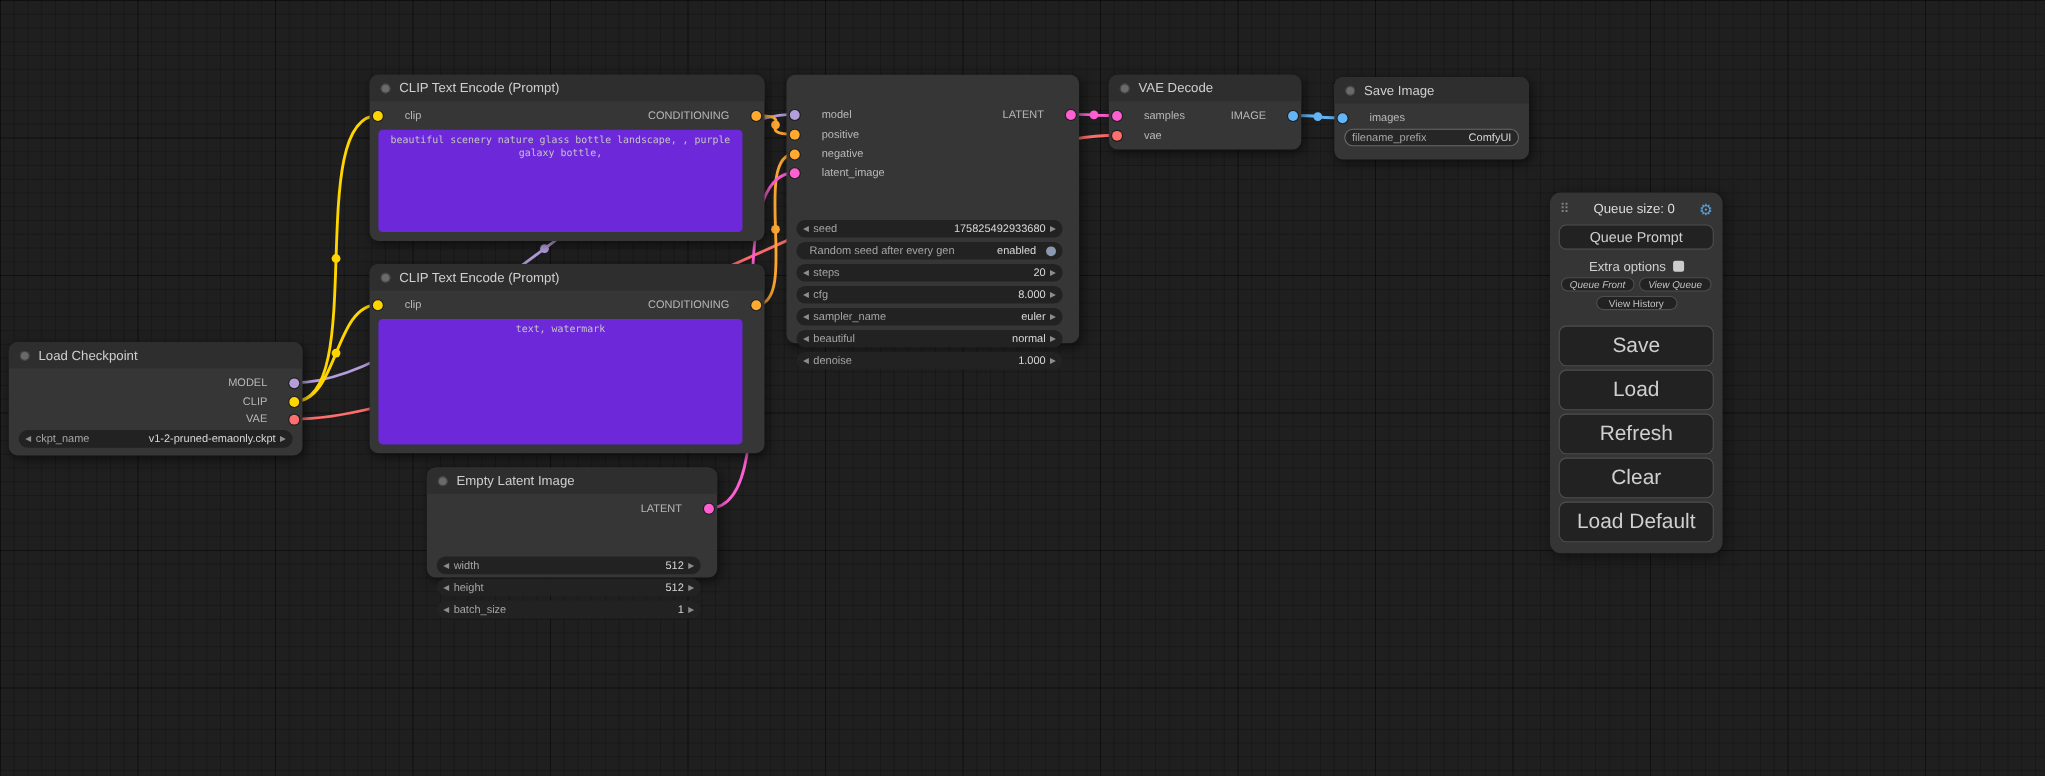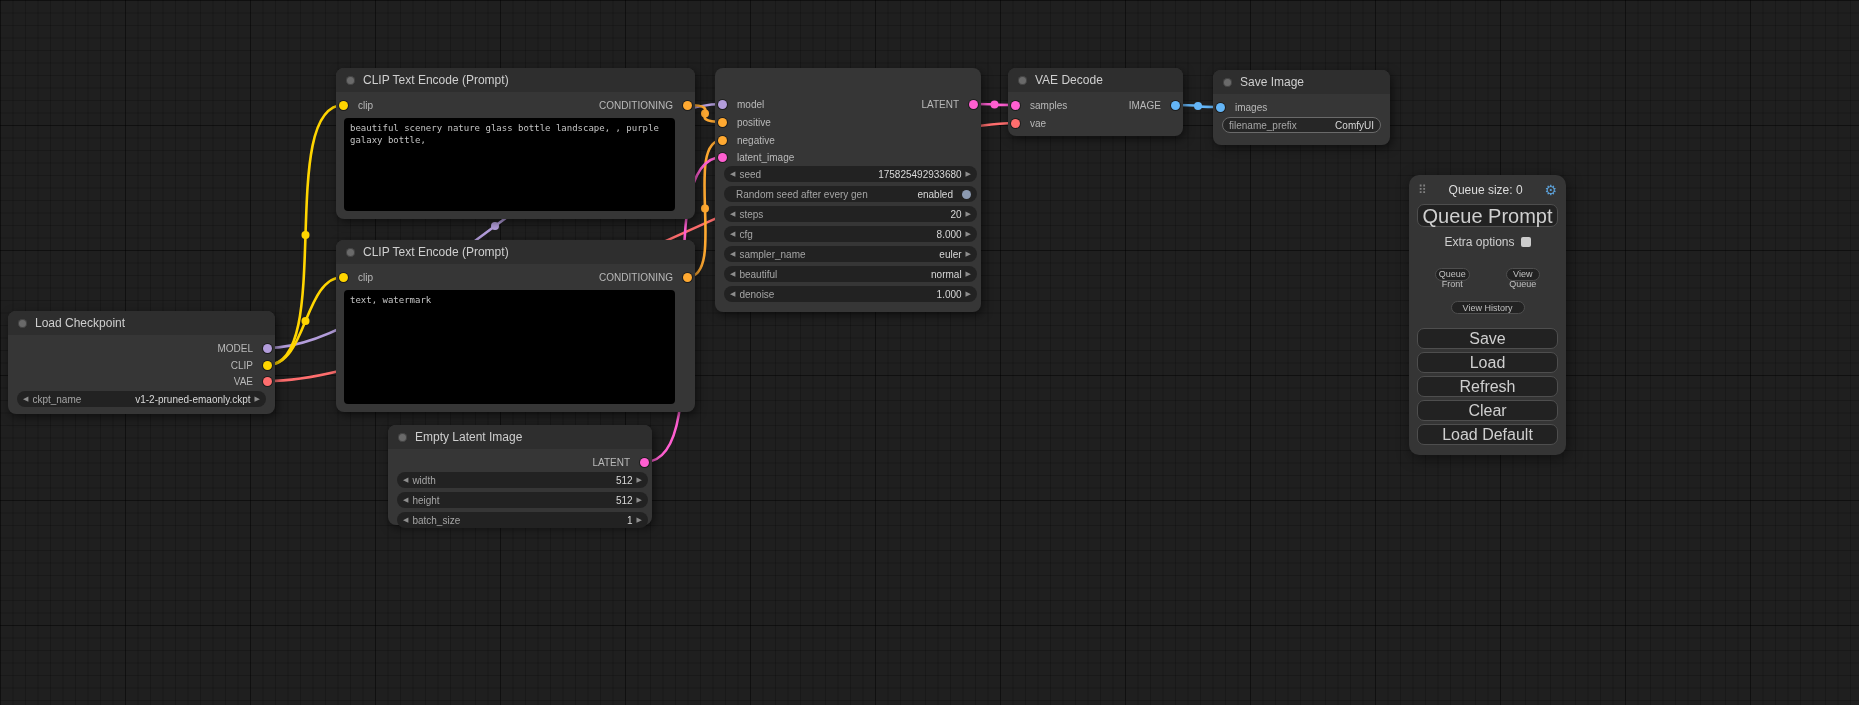--- a/index.html
+++ b/index.html
@@ -14,54 +14,54 @@
       linear-gradient(90deg, rgba(0,0,0,0.35) 1px, transparent 1px) 0 0 / 125px 125px,
       #1f1f1f;
   }
   #wires { position:absolute; inset:0; z-index:1; }
   .node { position:absolute; z-index:2; background:#363636; border-radius:8px;
           box-shadow:2px 3px 10px rgba(0,0,0,.55); }
   .node-title { height:24px; display:flex; align-items:center; gap:8px; padding:0 10px;
                 background:#2e2e2e; border-radius:8px 8px 0 0; color:#cfcfcf; font-size:12px; }
   .title-dot { width:9px; height:9px; border-radius:50%; background:#6a6a6a; flex:none;
                box-shadow:inset 0 0 0 1px rgba(0,0,0,.35); }
-  .slot { position:absolute; height:14px; display:flex; align-items:center; gap:10px;
+  .slot { position:absolute; height:14px; display:flex; align-items:center; gap:20px;
           font-size:10px; color:#b9b9b9; z-index:3; }
   .slot.in  { left:3px; }
   .slot.out { right:3px; flex-direction:row-reverse; }
   .dot { width:9px; height:9px; border-radius:50%; flex:none; box-shadow:0 0 0 1px rgba(0,0,0,.45); }
   .widget { position:absolute; left:9px; right:9px; height:16px; background:#222;
             border-radius:8px; display:flex; align-items:center; padding:0 6px;
             font-size:10px; color:#a5a5a5; gap:4px; }
   .widget.outlined { border:1px solid #6a6a6a; background:#262626; }
   .warrow { font-size:7px; color:#8d8d8d; flex:none; }
   .wvalue { margin-left:auto; color:#d8d8d8; }
   .toggle-knob { width:9px; height:9px; border-radius:50%; background:#8b99b0; margin-left:5px; flex:none; }
-  .wstack { position:absolute; left:9px; right:4px; display:flex; flex-direction:column; gap:4px; }
+  .wstack { position:absolute; left:9px; right:15px; display:flex; flex-direction:column; gap:4px;margin-top:34px; }
   .wstack .widget { position:static; flex:none; }
-  .prompt { position:absolute; left:8px; right:20px; background:#000000; border-radius:4px;
+  .prompt { position:absolute; left:8px; right:20px; background:#6d28d9; border-radius:4px;
             padding:4px 6px; font:9px/1.35 "DejaVu Sans Mono", monospace; color:#c4c4c4;
-            white-space:pre-wrap; word-break:break-word; }
+            white-space:pre-wrap; word-break:break-word;text-align:center; }
   
   #menu { position:absolute; z-index:4; left:1409px; top:175px; width:157px; background:#353535;
           border-radius:10px; box-shadow:2px 3px 14px rgba(0,0,0,.5); padding:6px 0 10px; }
   .menu-header { display:flex; align-items:center; padding:2px 9px 4px; color:#dcdcdc; font-size:12px; }
   .drag-dots { color:#808080; font-size:12px; }
   .menu-title { flex:1; text-align:center; }
   .gear { font-size:14px; color:#5b9fd6; line-height:1; }
   .btn { display:block; width:141px; margin:3px auto 0; background:#222; border:1px solid #4e4e4e;
-         border-radius:7px; color:#cfcfcf; font-size:16px; height:21px;
+         border-radius:7px; color:#cfcfcf; font-size:19px; height:37px;
          font-family:"Liberation Sans", sans-serif; cursor:pointer; }
-  .btn.big { height:23px; font-size:20px; }
+  .btn.big { height:23px; font-size:13px; }
   .extra-row { display:flex; justify-content:center; align-items:center; gap:6px;
                margin:8px 0 3px; color:#cfcfcf; font-size:12px; }
   .checkbox { width:10px; height:10px; background:#cccccc; border-radius:2px; }
   .small-row { display:flex; gap:4px; margin:2px 10px 0; }
-  .btn.small { flex:1; width:auto; height:13px; font-size:9px; border-radius:7px; margin:16px;
-               padding:0; color:#c0c0c0; }
+  .btn.small { flex:1; width:auto; height:13px; font-size:9px; border-radius:7px; margin:0;
+               padding:0; color:#c0c0c0;font-style:italic; }
   .btn.small-center { width:74px; height:13px; font-size:9px; border-radius:7px; margin:4px auto 0;
                       padding:0; color:#c0c0c0; }
   .menu-gap { height:11px; }
 </style>
 </head>
 <body>
 
 <div id="graph">
   <svg id="wires" width="1859" height="705">
       <path d="M 267.5 348 C 396.5738645117593 348, 593.4261354882407 104, 722.5 104" stroke="#B39DDB" stroke-width="2.6" fill="none" stroke-linecap="round"></path>

